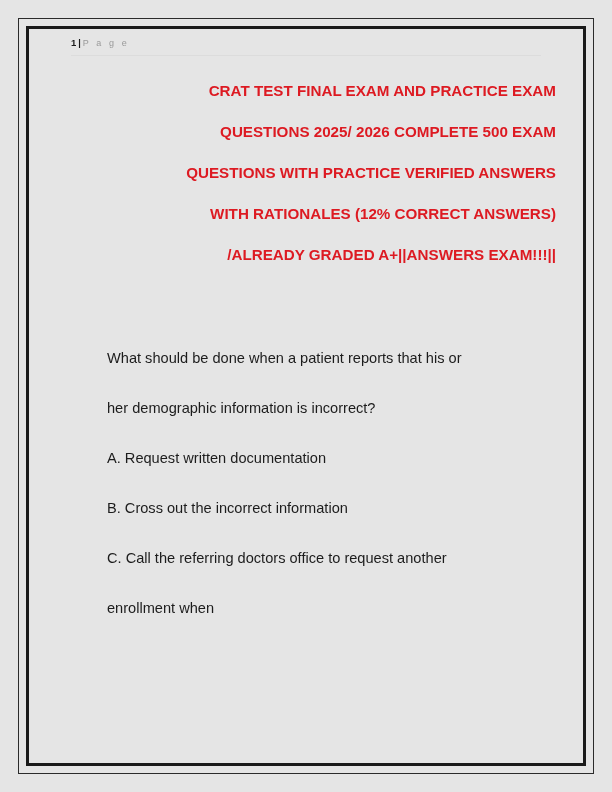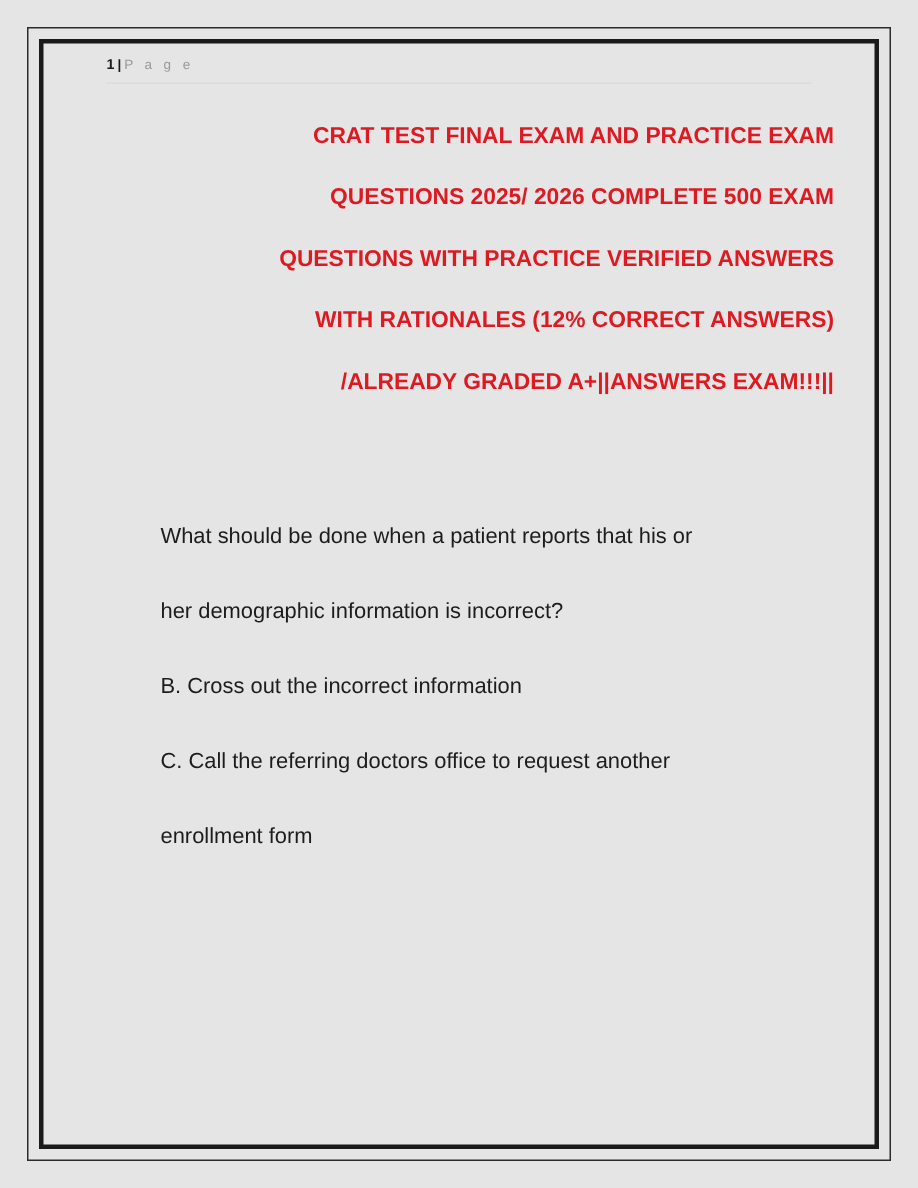--- a/index.html
+++ b/index.html
@@ -132,18 +132,19 @@
     <span class="title-line">CRAT TEST FINAL EXAM AND PRACTICE EXAM</span>
     <span class="title-line">QUESTIONS 2025/ 2026 COMPLETE 500 EXAM</span>
     <span class="title-line">QUESTIONS WITH PRACTICE VERIFIED ANSWERS</span>
     <span class="title-line">WITH RATIONALES (12% CORRECT ANSWERS)</span>
     <span class="title-line">/ALREADY GRADED A+||ANSWERS EXAM!!!||</span>
   </div>
 
   <div class="question-block">
     <span class="body-line">What should be done when a patient reports that his or</span>
     <span class="body-line">her demographic information is incorrect?</span>
+    <span class="body-line">A. Request written documentation</span>
     <span class="body-line">B. Cross out the incorrect information</span>
     <span class="body-line">C. Call the referring doctors office to request another</span>
-    <span class="body-line">enrollment form</span>
+    <span class="body-line">enrollment when</span>
   </div>
 
 </div>
 
 </body></html>

